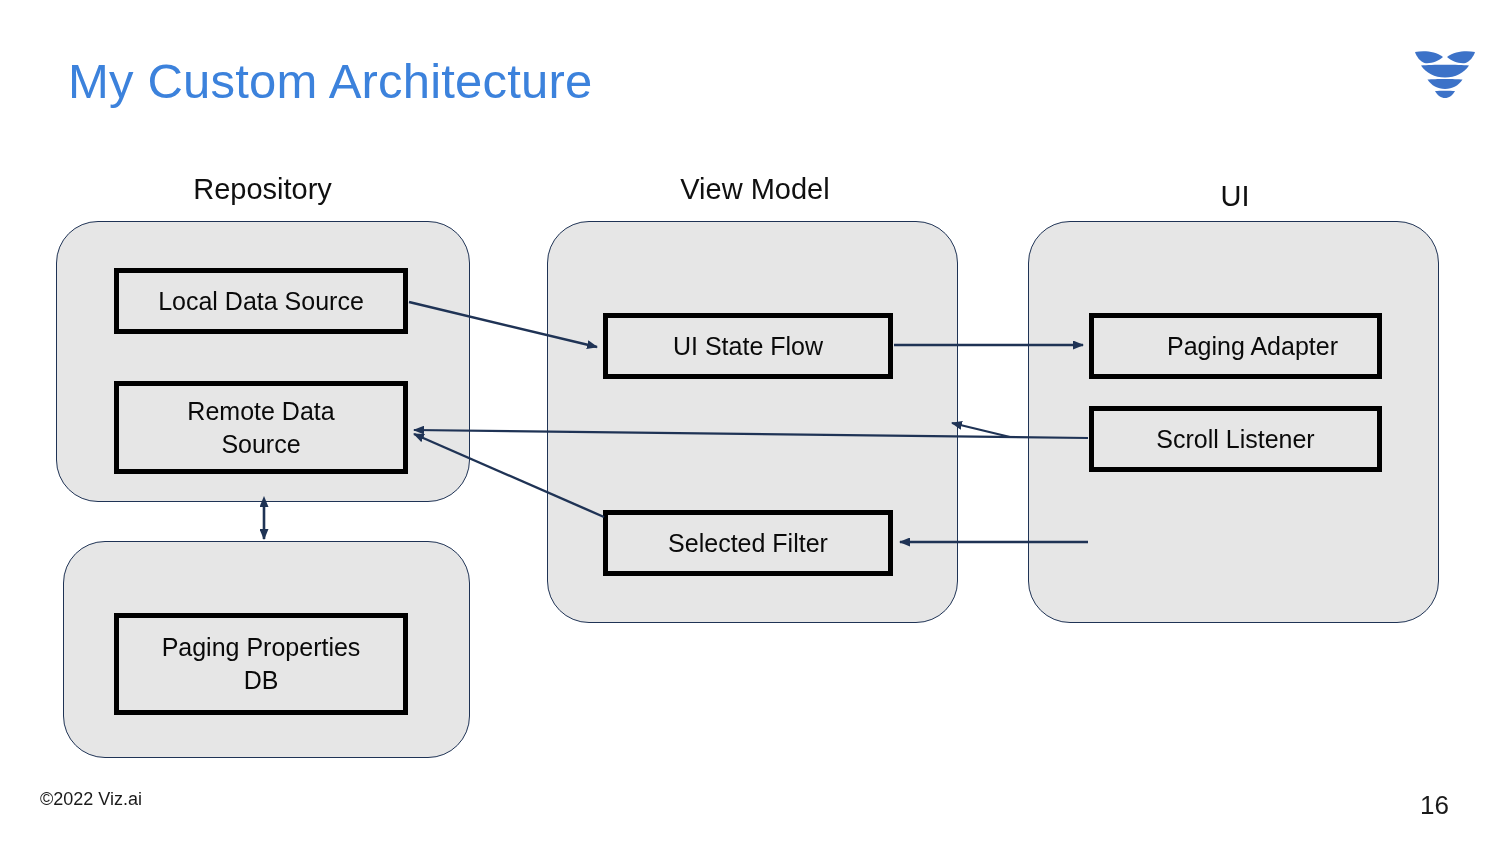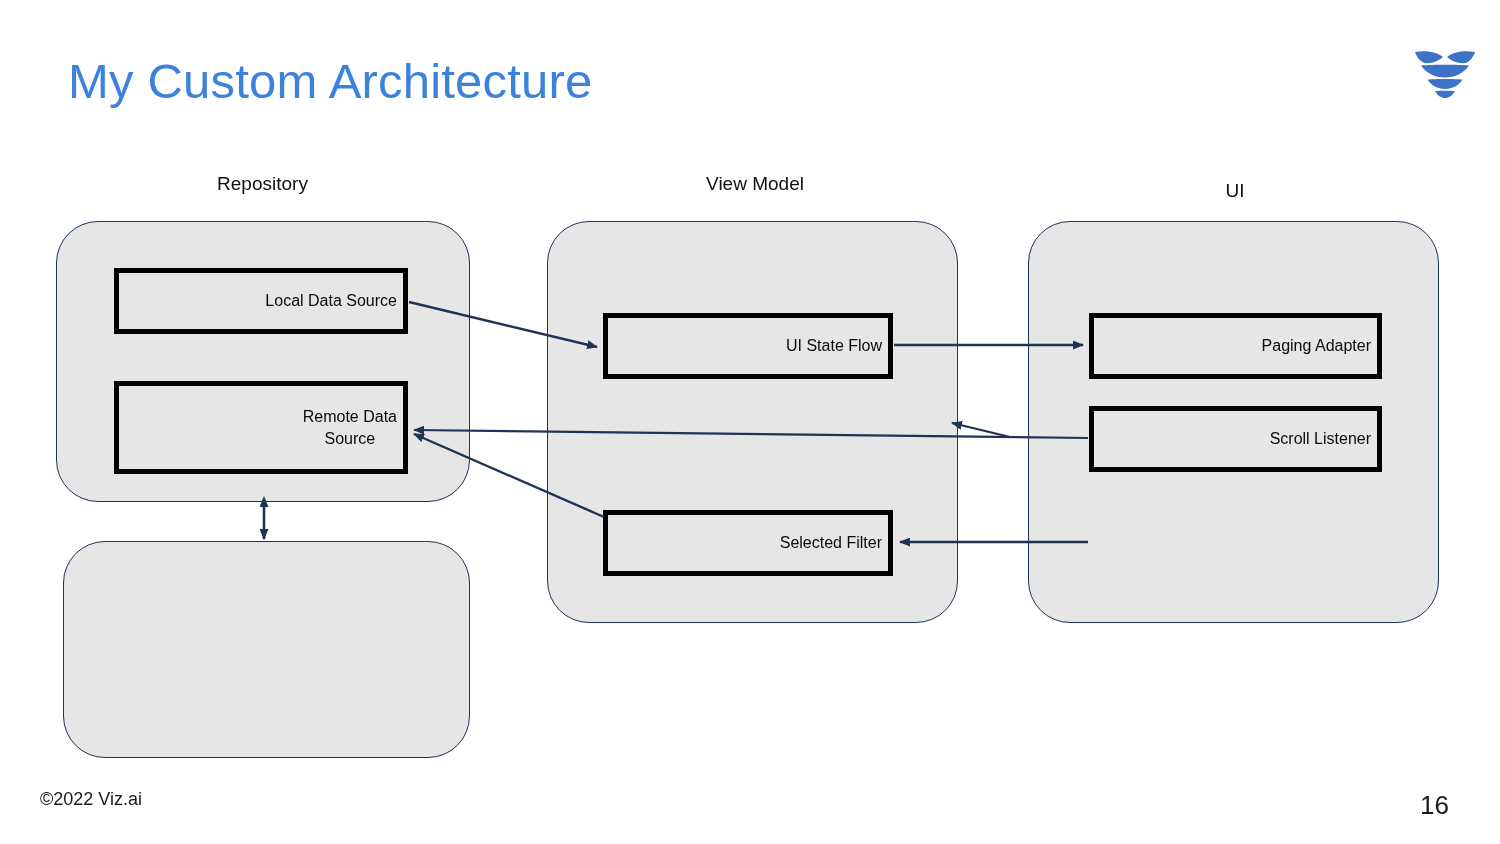--- a/index.html
+++ b/index.html
@@ -35,21 +35,21 @@
     position: absolute;
     left: 1414px;
     top: 48px;
     width: 62px;
     height: 52px;
   }
 
   
   .group-label {
     position: absolute;
-    font-size: 19px;
+    font-size: 29px;
     color: #101010;
     white-space: nowrap;
     text-align: center;
   }
   #label-repository { left: 120px; top: 173px; width: 285px; }
   #label-viewmodel  { left: 605px; top: 173px; width: 300px; }
   #label-ui         { left: 1110px; top: 180px; width: 250px; }
 
   
   .group-box {
@@ -65,23 +65,23 @@
   #group-ui          { left: 1028px; top: 221px; width: 411px; height: 402px; }
 
   
   .node-box {
     position: absolute;
     background: #E6E6E6;
     border: 5px solid #000000;
     box-sizing: border-box;
     display: flex;
     align-items: center;
-    justify-content: flex-end;
+    justify-content: center;
     text-align: center;
-    font-size: 16px;
+    font-size: 25px;
     line-height: 1.32;
     color: #0A0A0A;
     padding: 0 6px;
   }
 
   #node-local-data-source   { left: 114px;  top: 268px; width: 294px; height: 66px; }
   #node-remote-data-source  { left: 114px;  top: 381px; width: 294px; height: 93px; }
   #node-paging-properties-db{ left: 114px;  top: 613px; width: 294px; height: 102px; }
 
   #node-ui-state-flow       { left: 603px;  top: 313px; width: 290px; height: 66px; }
@@ -147,20 +147,23 @@
   <div class="group-box" id="group-viewmodel"></div>
   <div class="group-box" id="group-ui"></div>
 
   <div class="node-box" id="node-local-data-source">
     <span>Local Data Source</span>
   </div>
   <div class="node-box" id="node-remote-data-source">
     <span><span>Remote Data</span><br><span>Source</span></span>
   </div>
 
+  <div class="node-box" id="node-paging-properties-db">
+    <span><span>Paging Properties</span><br><span>DB</span></span>
+  </div>
 
   <div class="node-box" id="node-ui-state-flow">
     <span>UI State Flow</span>
   </div>
   <div class="node-box" id="node-selected-filter">
     <span>Selected Filter</span>
   </div>
 
   <div class="node-box" id="node-paging-adapter">
     <span>Paging Adapter</span>

